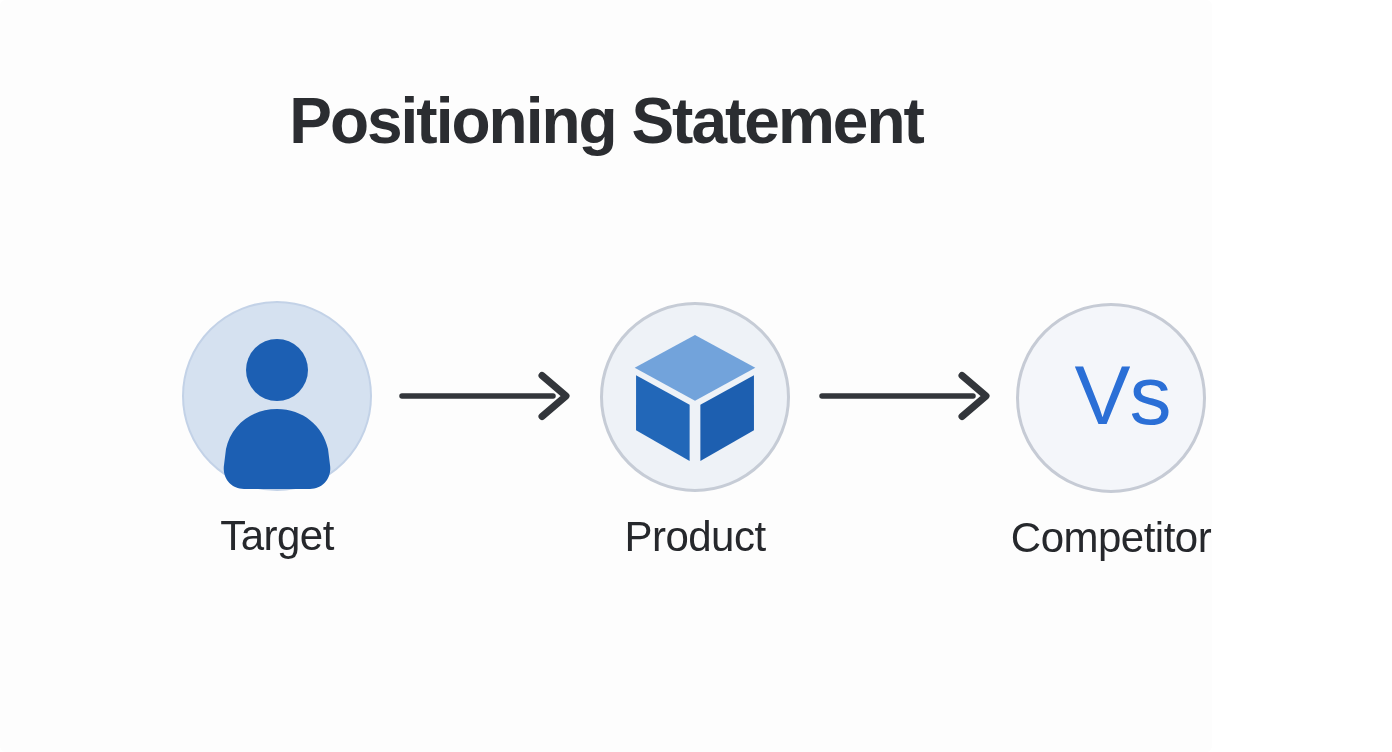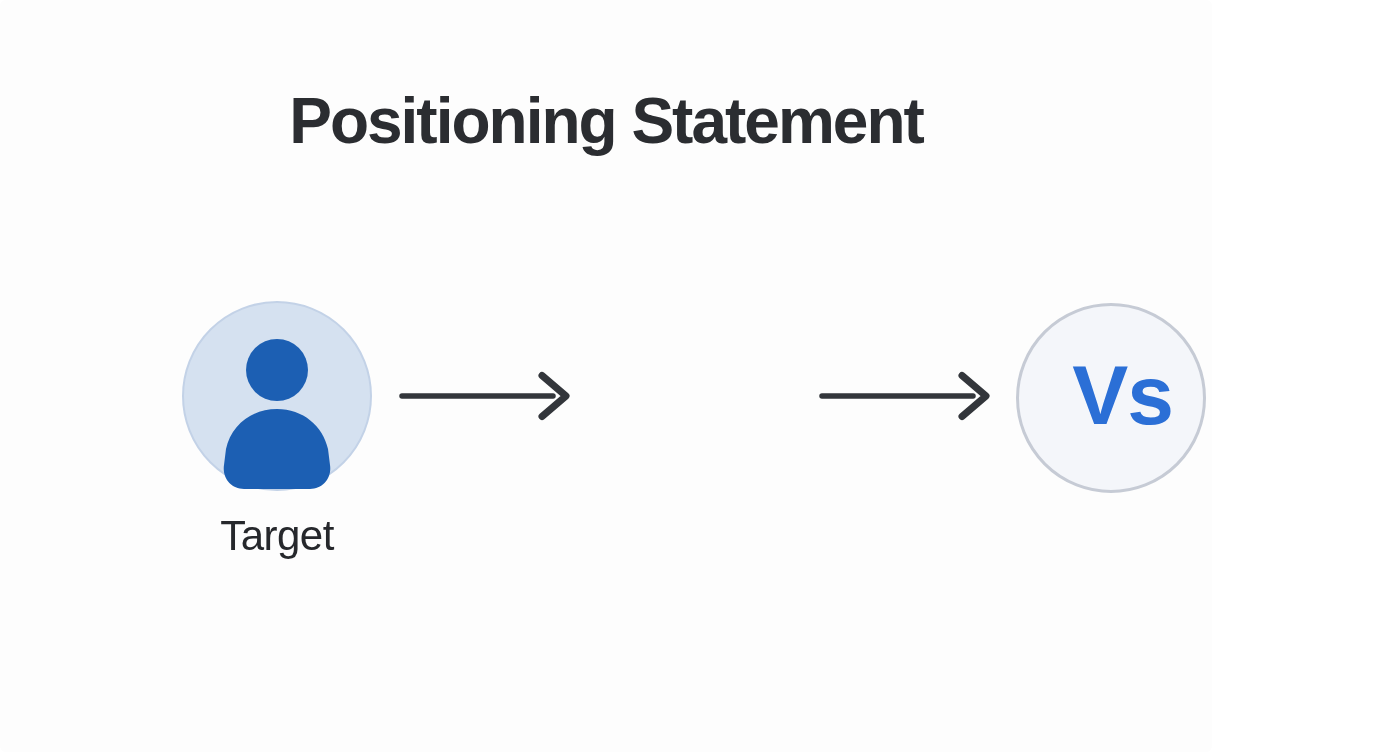--- a/index.html
+++ b/index.html
@@ -69,21 +69,21 @@
   .cube-svg {
     position: absolute;
     left: 50%;
     top: 26px;
     transform: translateX(-50%);
     width: 134px;
     height: 134px;
   }
   .vs-text {
     font-size: 84px;
-    font-weight: 700;
+    font-weight: 400;
     letter-spacing: -1px;
     line-height: 1;
     margin-top: -6px;
     margin-left: 23px;
   }
   .node-label {
     position: relative;
     left: 50%;
     transform: translateX(-50%);
     width: max-content;
@@ -117,25 +117,36 @@
       </svg>
     </div>
     <div class="node-label" style="color: rgb(38, 40, 44);">Target</div>
   </div>
 
   <svg class="arrow arrow-1" viewBox="0 0 180 56" aria-hidden="true">
     <line x1="5" y1="28" x2="156" y2="28" stroke-width="5.5" stroke-linecap="round" fill="none" stroke="#33363b"></line>
     <path d="M145,7.5 L169,28 L145,48.5" fill="none" stroke-width="7" stroke-linecap="round" stroke-linejoin="round" stroke="#33363b"></path>
   </svg>
 
+  <div class="node node-product">
+    <div class="circle circle-product">
+      <svg class="cube-svg" viewBox="0 0 100 100" aria-hidden="true">
+        <polygon points="50,3 95,27.5 50,52 5,27.5" fill="#72a3db"></polygon>
+        <polygon points="6,33 46,55 46,97 6,74" fill="#2267b8"></polygon>
+        <polygon points="94,33 54,55 54,97 94,74" fill="#1d5fb0"></polygon>
+      </svg>
+    </div>
+    <div class="node-label" style="color: rgb(38, 40, 44);">Product</div>
+  </div>
 
   <svg class="arrow arrow-2" viewBox="0 0 180 56" aria-hidden="true">
     <line x1="5" y1="28" x2="156" y2="28" stroke-width="5.5" stroke-linecap="round" fill="none" stroke="#33363b"></line>
     <path d="M145,7.5 L169,28 L145,48.5" fill="none" stroke-width="7" stroke-linecap="round" stroke-linejoin="round" stroke="#33363b"></path>
   </svg>
 
   <div class="node node-competitor">
     <div class="circle circle-competitor">
       <span class="vs-text" style="color:#2b6fd6;">Vs</span>
     </div>
+    <div class="node-label" style="color: rgb(38, 40, 44);">Competitor</div>
   </div>
 
 </div>
 
 </body></html>

